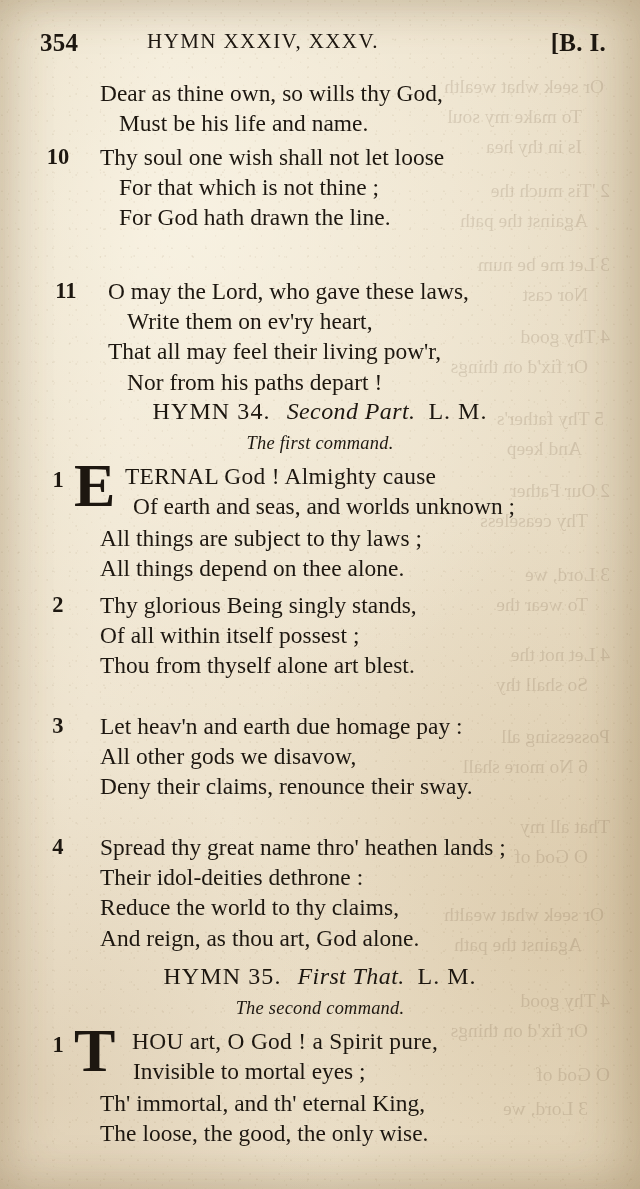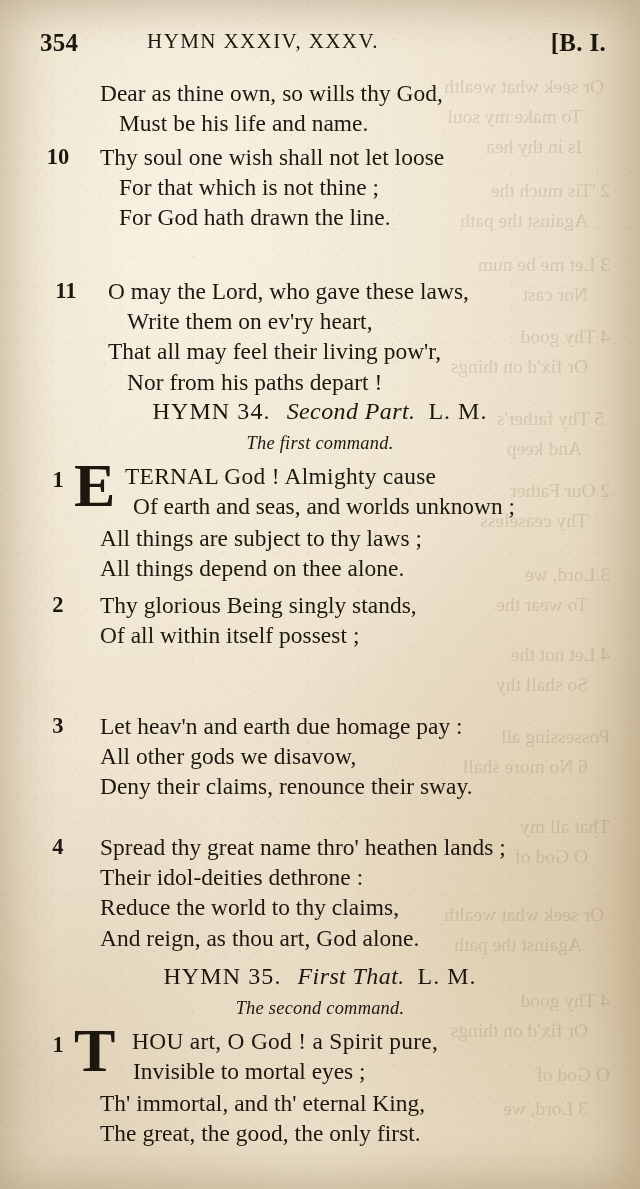--- a/index.html
+++ b/index.html
@@ -276,20 +276,21 @@
       </div>
       <div class="vline ind0" style="margin-top:0px;">All things are subject to thy laws ;</div>
       <div class="vline ind0">All things depend on thee alone.</div>
     </div>
 
     <div class="stanza" style="position:absolute; top:590px; left:0;">
       <div class="vline ind0">
         <span class="vnum">2</span><span>Thy glorious Being singly stands,</span>
       </div>
       <div class="vline ind0">Of all within itself possest ;</div>
+      <div class="vline ind0">Thou from thyself alone art blest.</div>
     </div>
 
     <div class="stanza" style="position:absolute; top:711px; left:0;">
       <div class="vline ind0">
         <span class="vnum">3</span>
       </div>
       <div class="vline ind0">Let heav'n and earth due homage pay :</div>
       <div class="vline ind0">All other gods we disavow,</div>
       <div class="vline ind0">Deny their claims, renounce their sway.</div>
     </div>
@@ -309,19 +310,19 @@
     <div class="subtitle" style="position:absolute; top:998px; left:0; width:640px;">The second command.</div>
 
     <div class="stanza" style="position:absolute; top:1026px; left:0;">
       <div class="dropwrap">
         <span class="vnum" style="left:42px; top:6px;">1</span>
         <span class="dropcap">T</span>
         <span class="drop-l1 t-cap smallcaps">HOU art, O God ! a Spirit pure,</span>
         <span class="drop-l2">Invisible to mortal eyes ;</span>
       </div>
       <div class="vline ind0">Th' immortal, and th' eternal King,</div>
-      <div class="vline ind0">The great, the good, the only first.</div>
+      <div class="vline ind0">The loose, the good, the only wise.</div>
     </div>
 
   </div>
 
   <div id="edge-shade"></div>
 </div>
 
 </body></html>

